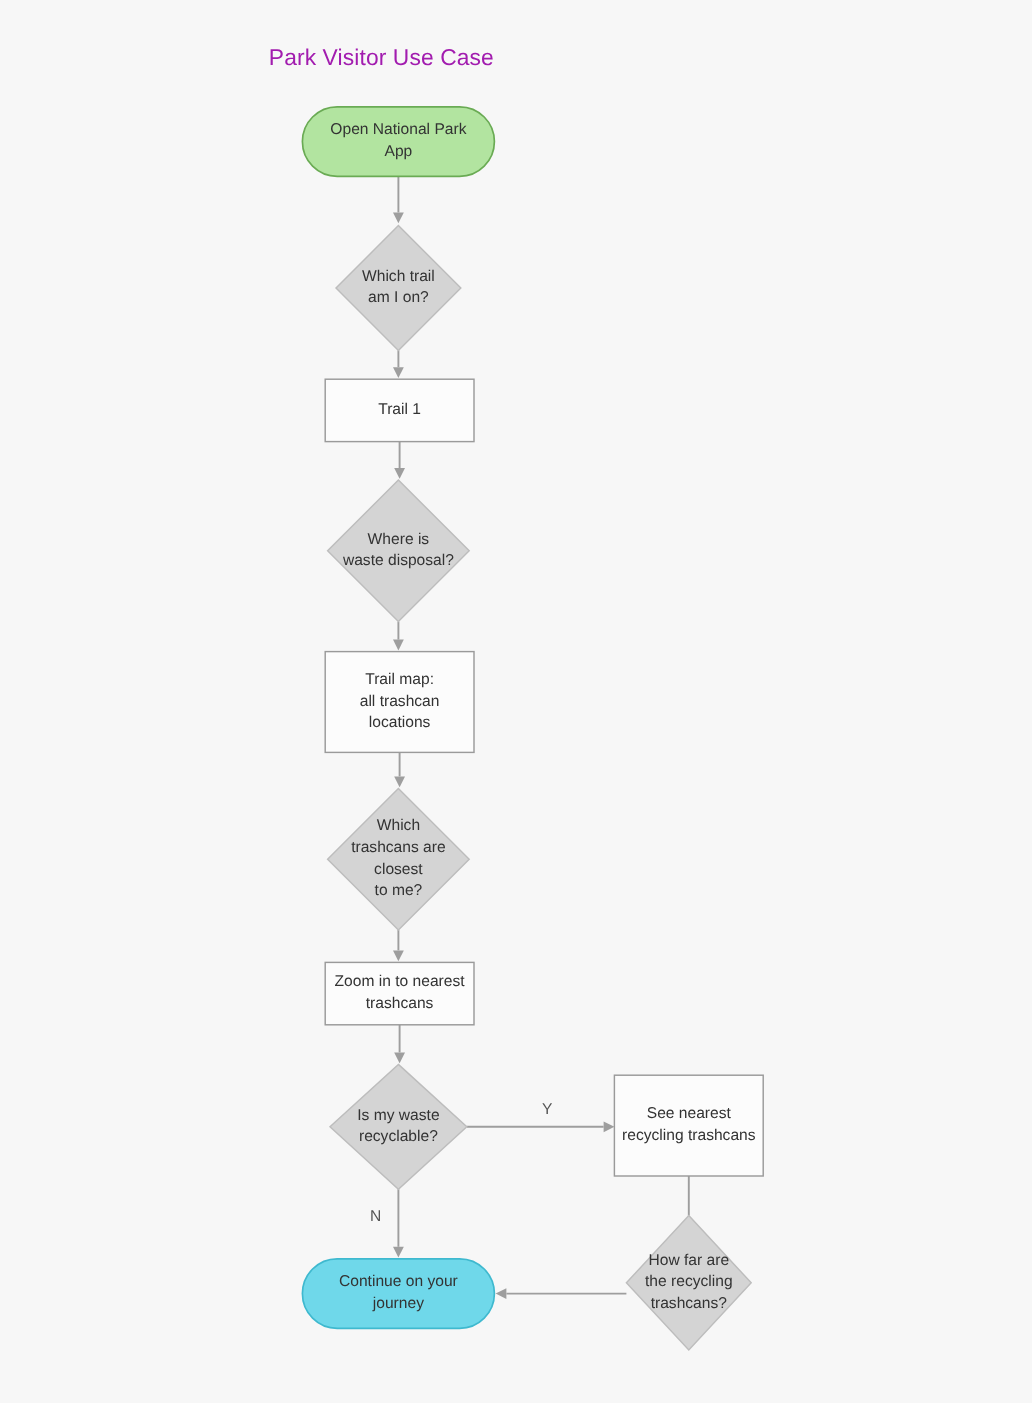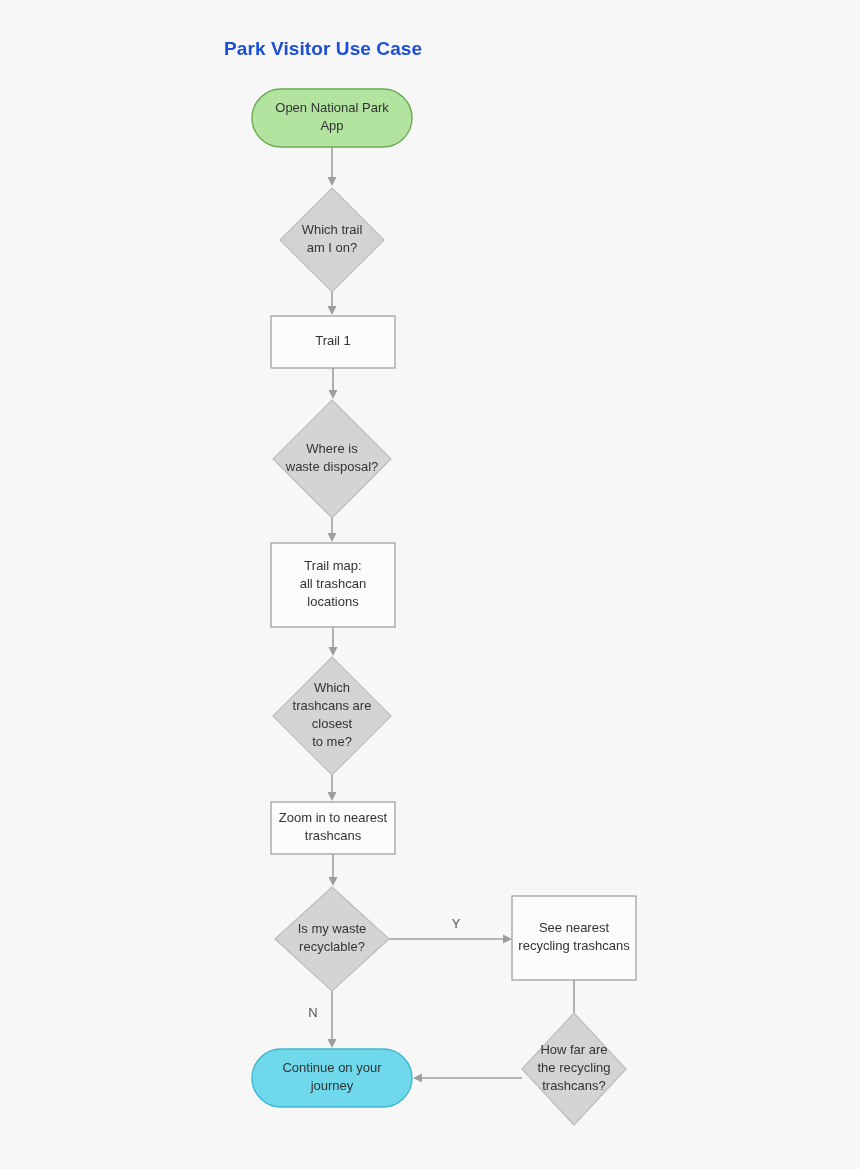--- a/index.html
+++ b/index.html
@@ -12,22 +12,22 @@
     height: 1169px;
     position: relative;
     font-family: "Liberation Sans", sans-serif;
     overflow: hidden;
   }
   #chart-title {
     position: absolute;
     left: 224px;
     top: 38px;
     font-size: 19px;
-    font-weight: bold;
-    color: #1d4ed8;
+    font-weight: normal;
+    color: #a21caf;
     letter-spacing: 0.1px;
     white-space: nowrap;
   }
   #flow-svg {
     position: absolute;
     left: 0;
     top: 0;
   }
   .node-label {
     font-family: "Liberation Sans", sans-serif;

